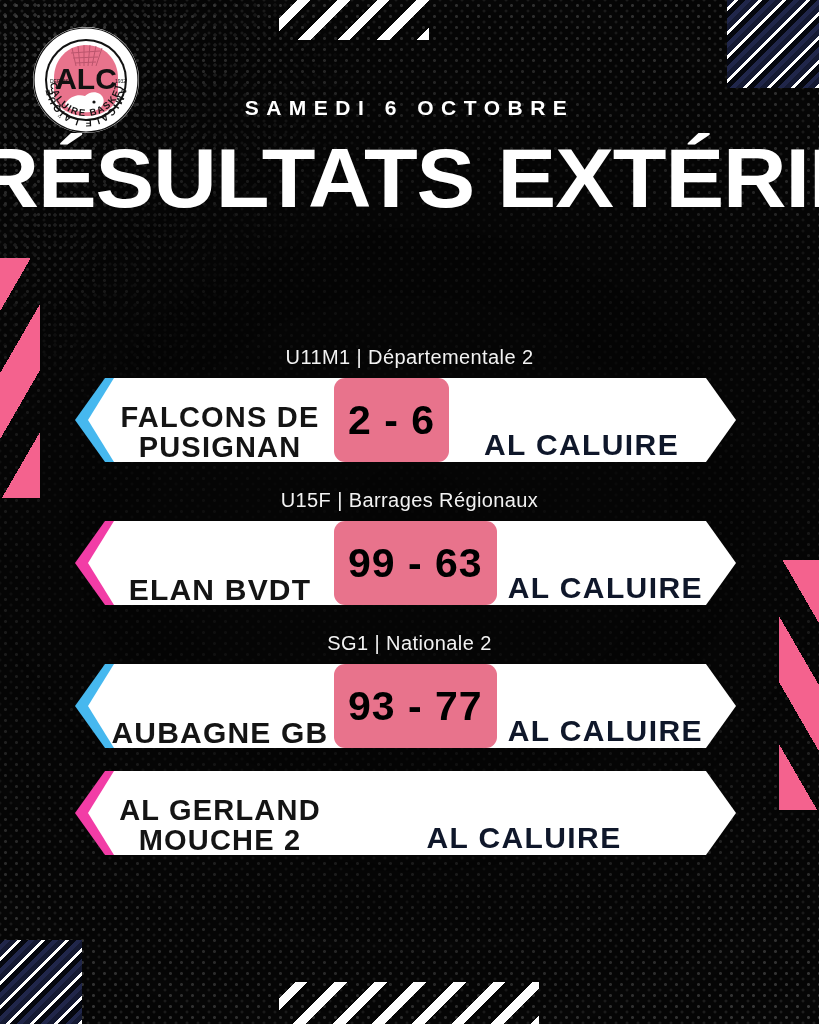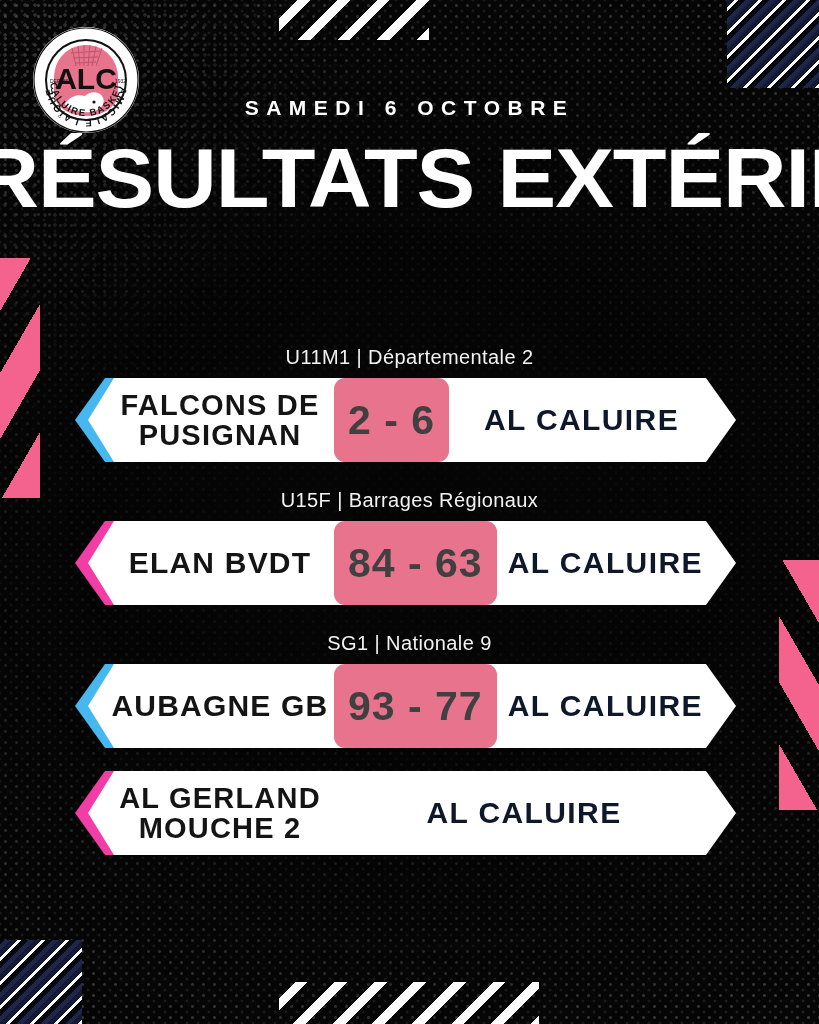--- a/index.html
+++ b/index.html
@@ -124,32 +124,32 @@
   .accent-blue{ background:#46b8ef; }
   .accent-magenta{ background:#f23ca6; }
 
   
   .pill{
     position:absolute; left:88px; top:0; width:648px; height:84px;
     background:#ffffff;
     clip-path:polygon(26px 0%, calc(100% - 30px) 0%, 100% 50%,
                       calc(100% - 30px) 100%, 26px 100%, 0% 50%);
     z-index:2;
-    display:flex; align-items:center;
+    display:flex; align-items:flex-end;
   }
   .team-home{
     flex:0 0 auto; width:246px;
     text-align:center; color:#141414;
     font-size:30px; font-weight:700; letter-spacing:1.2px;
     line-height:1.0; padding-left:18px;
     text-transform:uppercase;
   }
   .score-badge{
     flex:0 0 auto; min-width:104px; height:84px;
-    background:#e8738c; color:#404040;
+    background:#e8738c; color:#000000;
     display:flex; align-items:center; justify-content:center;
     font-size:41px; font-weight:700; letter-spacing:1px;
     padding:0 14px; border-radius:11px;
   }
   .team-away{
     flex:1 1 auto; text-align:center; color:#0f172a;
     font-size:30px; font-weight:700; letter-spacing:1.4px;
     padding-right:22px; text-transform:uppercase;
   }
   
@@ -223,27 +223,27 @@
             <div class="team-away">AL CALUIRE</div>
           </div>
         </div>
       </div>
       <div class="match">
         <div class="match-competition">U15F | Barrages Régionaux</div>
         <div class="match-row">
           <div class="accent-shape accent-magenta"></div>
           <div class="pill">
             <div class="team-home">ELAN BVDT</div>
-            <div class="score-badge">84 - 63</div>
-            <div class="team-away">AL CALUIRE</div>
-          </div>
-        </div>
-      </div>
-      <div class="match">
-        <div class="match-competition">SG1 | Nationale 9</div>
+            <div class="score-badge">99 - 63</div>
+            <div class="team-away">AL CALUIRE</div>
+          </div>
+        </div>
+      </div>
+      <div class="match">
+        <div class="match-competition">SG1 | Nationale 2</div>
         <div class="match-row">
           <div class="accent-shape accent-blue"></div>
           <div class="pill">
             <div class="team-home">AUBAGNE GB</div>
             <div class="score-badge">93 - 77</div>
             <div class="team-away">AL CALUIRE</div>
           </div>
         </div>
       </div>
       <div class="match">

